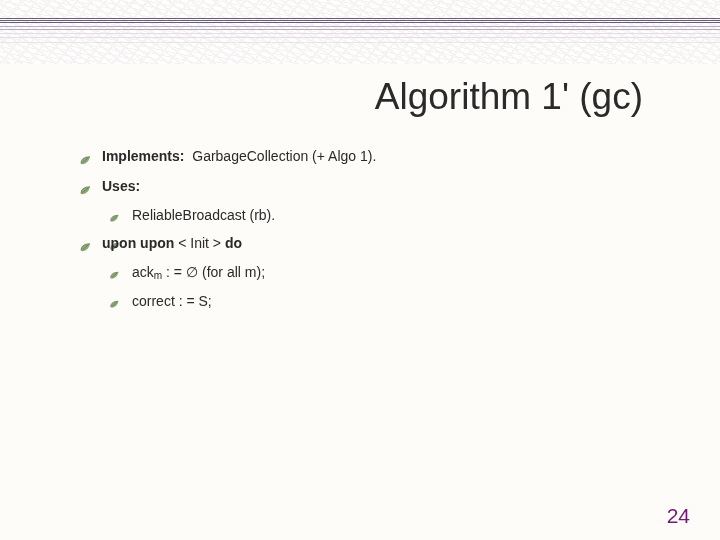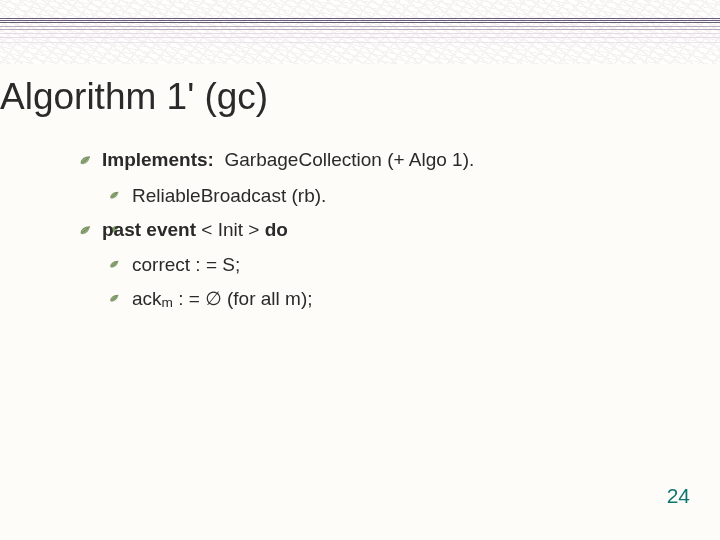--- a/index.html
+++ b/index.html
@@ -4,31 +4,31 @@
 <style>
 html,body{margin:0;padding:0;width:720px;height:540px;font-family:Verdana,Geneva,sans-serif;background:#fdfcf9;overflow:hidden}
 .slide{width:720px;height:540px;position:relative;box-sizing:border-box}
 .topband{position:absolute;top:0;left:0;width:720px;height:64px;background:#fff}
 .tb-line{position:absolute;left:0;width:720px;height:1px}
 .tb-dark{background:#6a5d7a}
 .tb-mid{background:#b5a9bf}
 .tb-light{background:#e6dce8}
 .texwrap{position:absolute;top:0;left:0;width:720px;height:64px;overflow:hidden;opacity:.22}
 .tex{position:absolute;width:180%;height:300%;top:-90%;left:-40%;background:repeating-linear-gradient(38deg,#d9d2c8 0 2px,transparent 2px 7px),repeating-linear-gradient(-52deg,#d9d2c8 0 2px,transparent 2px 11px),repeating-linear-gradient(12deg,#cfc7ba 0 1px,transparent 1px 5px);filter:blur(.3px)}
-.title{position:absolute;top:76px;left:0;width:643px;text-align:left;font-size:37px;color:#2a2a2a;font-family:Verdana,sans-serif}
-.content{position:absolute;top:138px;left:78px;width:600px;color:#2a2a2a;font-size:19px;line-height:1.25}
+.title{position:absolute;top:76px;left:0;width:643px;text-align:right;font-size:37px;color:#2a2a2a;font-family:Verdana,sans-serif}
+.content{position:absolute;top:138px;left:78px;width:600px;color:#2a2a2a;font-size:14px;line-height:1.25}
 .b1{position:relative;padding-left:24px;margin:10px 0 12px}
 .b2{position:relative;padding-left:24px;margin:8px 0 10px;margin-left:30px}
 .bul{position:absolute;left:0;top:5px}
 .bul svg{width:15px;height:15px;display:block}
 .b2 .bul{top:5px}
 .b2 .bul svg{width:13px;height:13px}
 b{font-weight:700}
 .sub{font-size:.72em;vertical-align:-2px}
-.pagenum{position:absolute;right:30px;bottom:32px;font-size:21px;color:#0f766e}
+.pagenum{position:absolute;right:30px;bottom:12px;font-size:21px;color:#701a75}
 </style>
 </head>
 <body>
 
 <div class="slide">
   <div class="topband">
     <div class="texwrap">
         <div class="tex"></div>
       </div>
     <div class="tb-line tb-dark" style="top:18px"></div>
@@ -49,20 +49,30 @@
       <span class="bul">
           <svg viewBox="0 0 20 20">
             <path d="M4 14 Q4 5 16 5 Q14 14 6 15 Q5 15 4 14 Z" fill="#8fa87a"></path>
             <path d="M4 14 Q4 5 16 5" fill="none" stroke="#5c7a45" stroke-width="1"></path>
             <path d="M6 13 L14 6" stroke="#5c7a45" stroke-width="1"></path>
           </svg>
         </span>
       <b>Implements:</b>&nbsp;&nbsp;<span>GarbageCollection (+ Algo 1).</span>
     </div>
 
+    <div class="b1">
+      <span class="bul">
+          <svg viewBox="0 0 20 20">
+            <path d="M4 14 Q4 5 16 5 Q14 14 6 15 Q5 15 4 14 Z" fill="#8fa87a"></path>
+            <path d="M4 14 Q4 5 16 5" fill="none" stroke="#5c7a45" stroke-width="1"></path>
+            <path d="M6 13 L14 6" stroke="#5c7a45" stroke-width="1"></path>
+          </svg>
+        </span>
+      <b>Uses:</b>
+    </div>
 
     <div class="b2">
       <span class="bul">
           <svg viewBox="0 0 20 20">
             <path d="M4 14 Q4 5 16 5 Q14 14 6 15 Q5 15 4 14 Z" fill="#8fa87a"></path>
             <path d="M4 14 Q4 5 16 5" fill="none" stroke="#5c7a45" stroke-width="1"></path>
             <path d="M6 13 L14 6" stroke="#5c7a45" stroke-width="1"></path>
           </svg>
         </span>
       <span>ReliableBroadcast (rb).</span>
@@ -78,40 +88,40 @@
     </div>
 
     <div class="b1">
       <span class="bul">
           <svg viewBox="0 0 20 20">
             <path d="M4 14 Q4 5 16 5 Q14 14 6 15 Q5 15 4 14 Z" fill="#8fa87a"></path>
             <path d="M4 14 Q4 5 16 5" fill="none" stroke="#5c7a45" stroke-width="1"></path>
             <path d="M6 13 L14 6" stroke="#5c7a45" stroke-width="1"></path>
           </svg>
         </span>
-      <b>past event</b><span> &lt; Init &gt; </span><b>do</b>
+      <b>upon upon</b><span> &lt; Init &gt; </span><b>do</b>
     </div>
 
     <div class="b2">
       <span class="bul">
           <svg viewBox="0 0 20 20">
             <path d="M4 14 Q4 5 16 5 Q14 14 6 15 Q5 15 4 14 Z" fill="#8fa87a"></path>
             <path d="M4 14 Q4 5 16 5" fill="none" stroke="#5c7a45" stroke-width="1"></path>
             <path d="M6 13 L14 6" stroke="#5c7a45" stroke-width="1"></path>
           </svg>
         </span>
-      <span>correct : = S;</span>
+      <span>ack</span><span class="sub">m</span><span> : = ∅ (for all m);</span>
     </div>
     <div class="b2">
       <span class="bul">
           <svg viewBox="0 0 20 20">
             <path d="M4 14 Q4 5 16 5 Q14 14 6 15 Q5 15 4 14 Z" fill="#8fa87a"></path>
             <path d="M4 14 Q4 5 16 5" fill="none" stroke="#5c7a45" stroke-width="1"></path>
             <path d="M6 13 L14 6" stroke="#5c7a45" stroke-width="1"></path>
           </svg>
         </span>
-      <span>ack</span><span class="sub">m</span><span> : = ∅ (for all m);</span>
+      <span>correct : = S;</span>
     </div>
 
   </div>
 
   <div class="pagenum">24</div>
 </div>
 
 </body></html>

